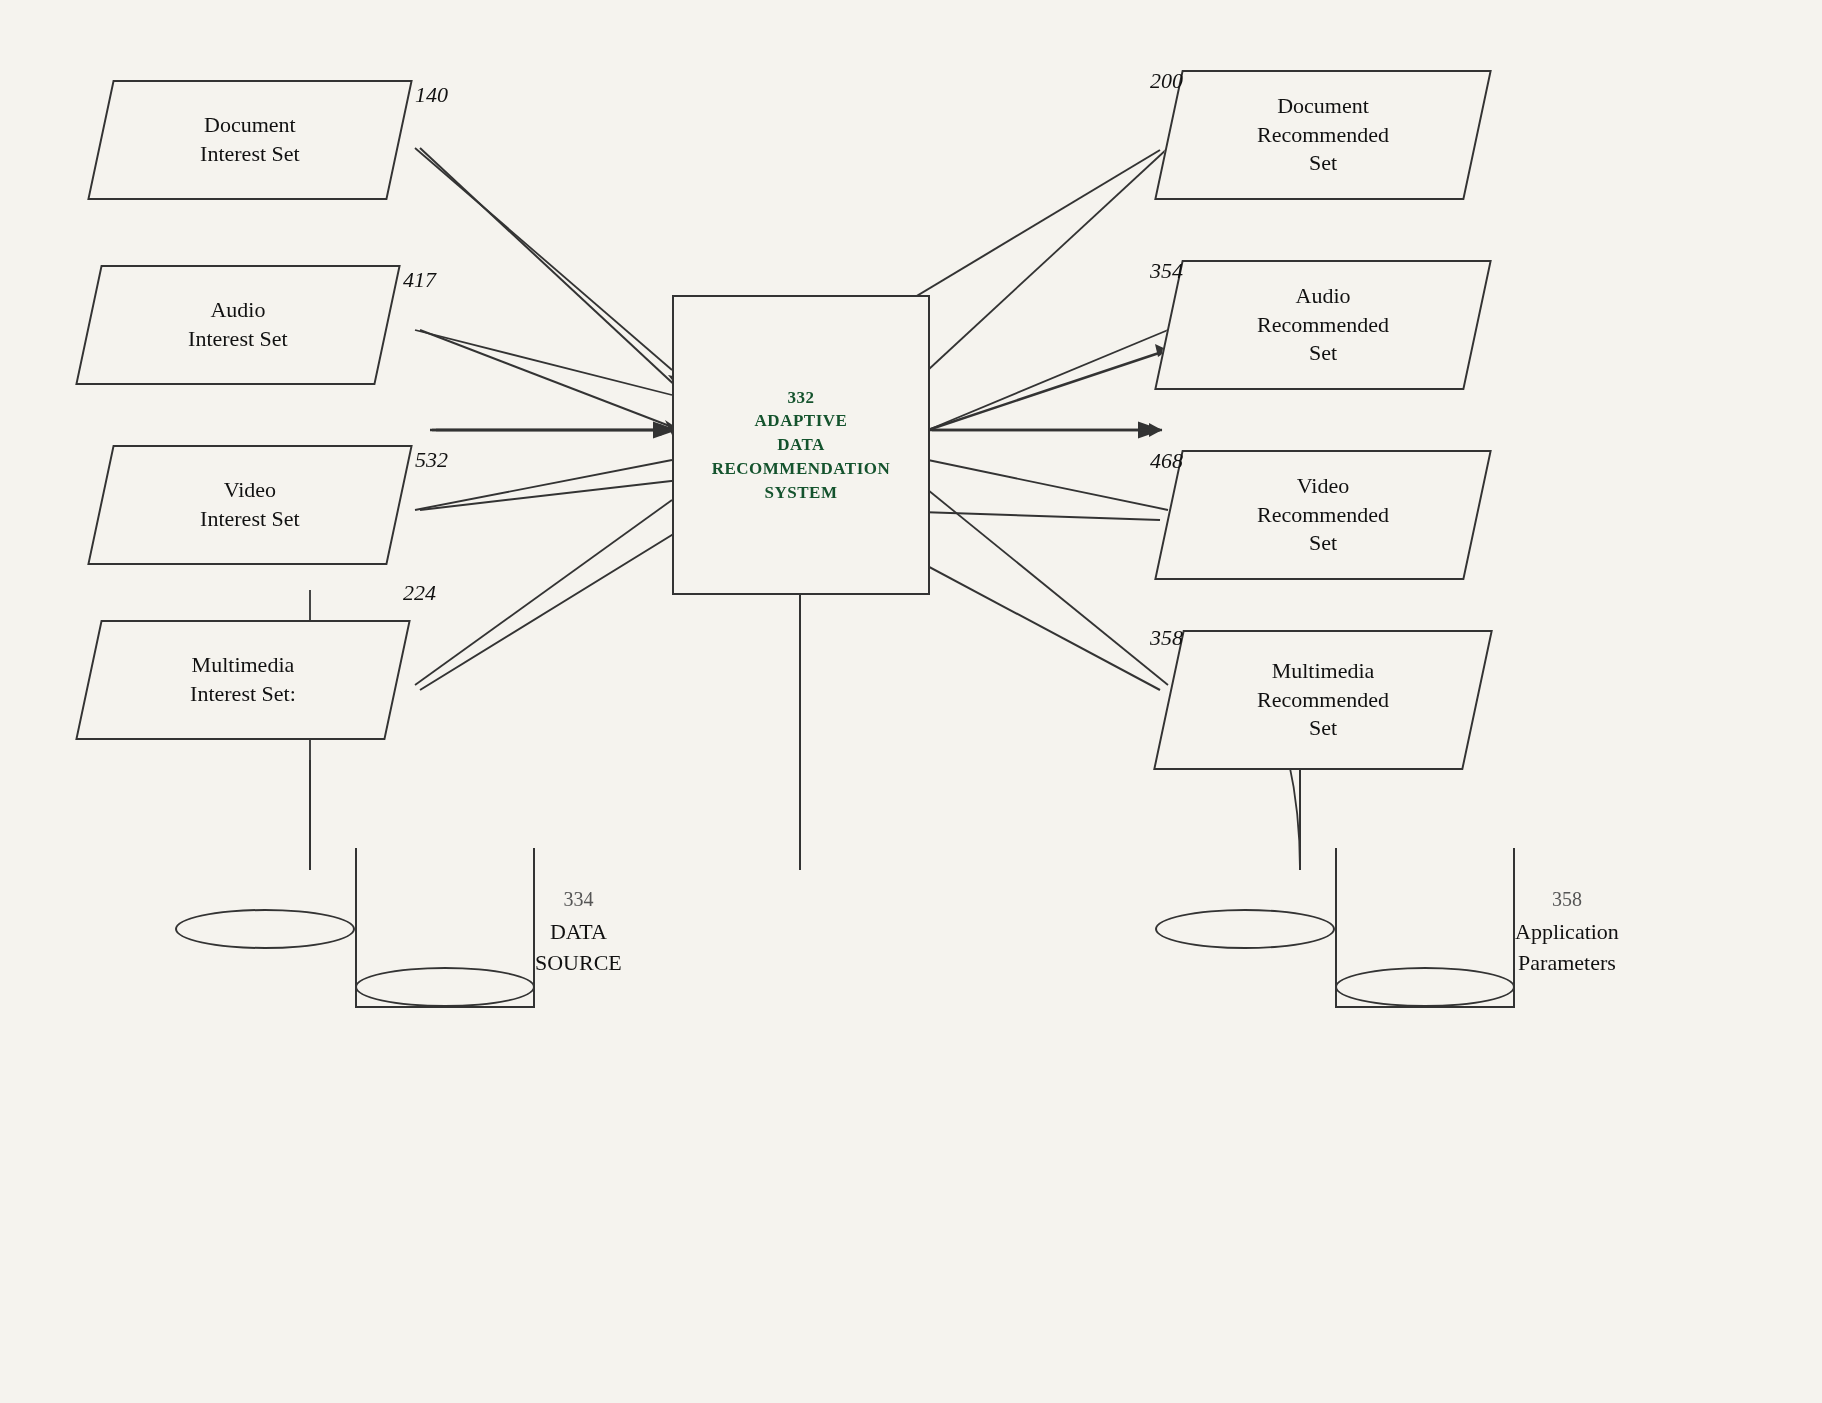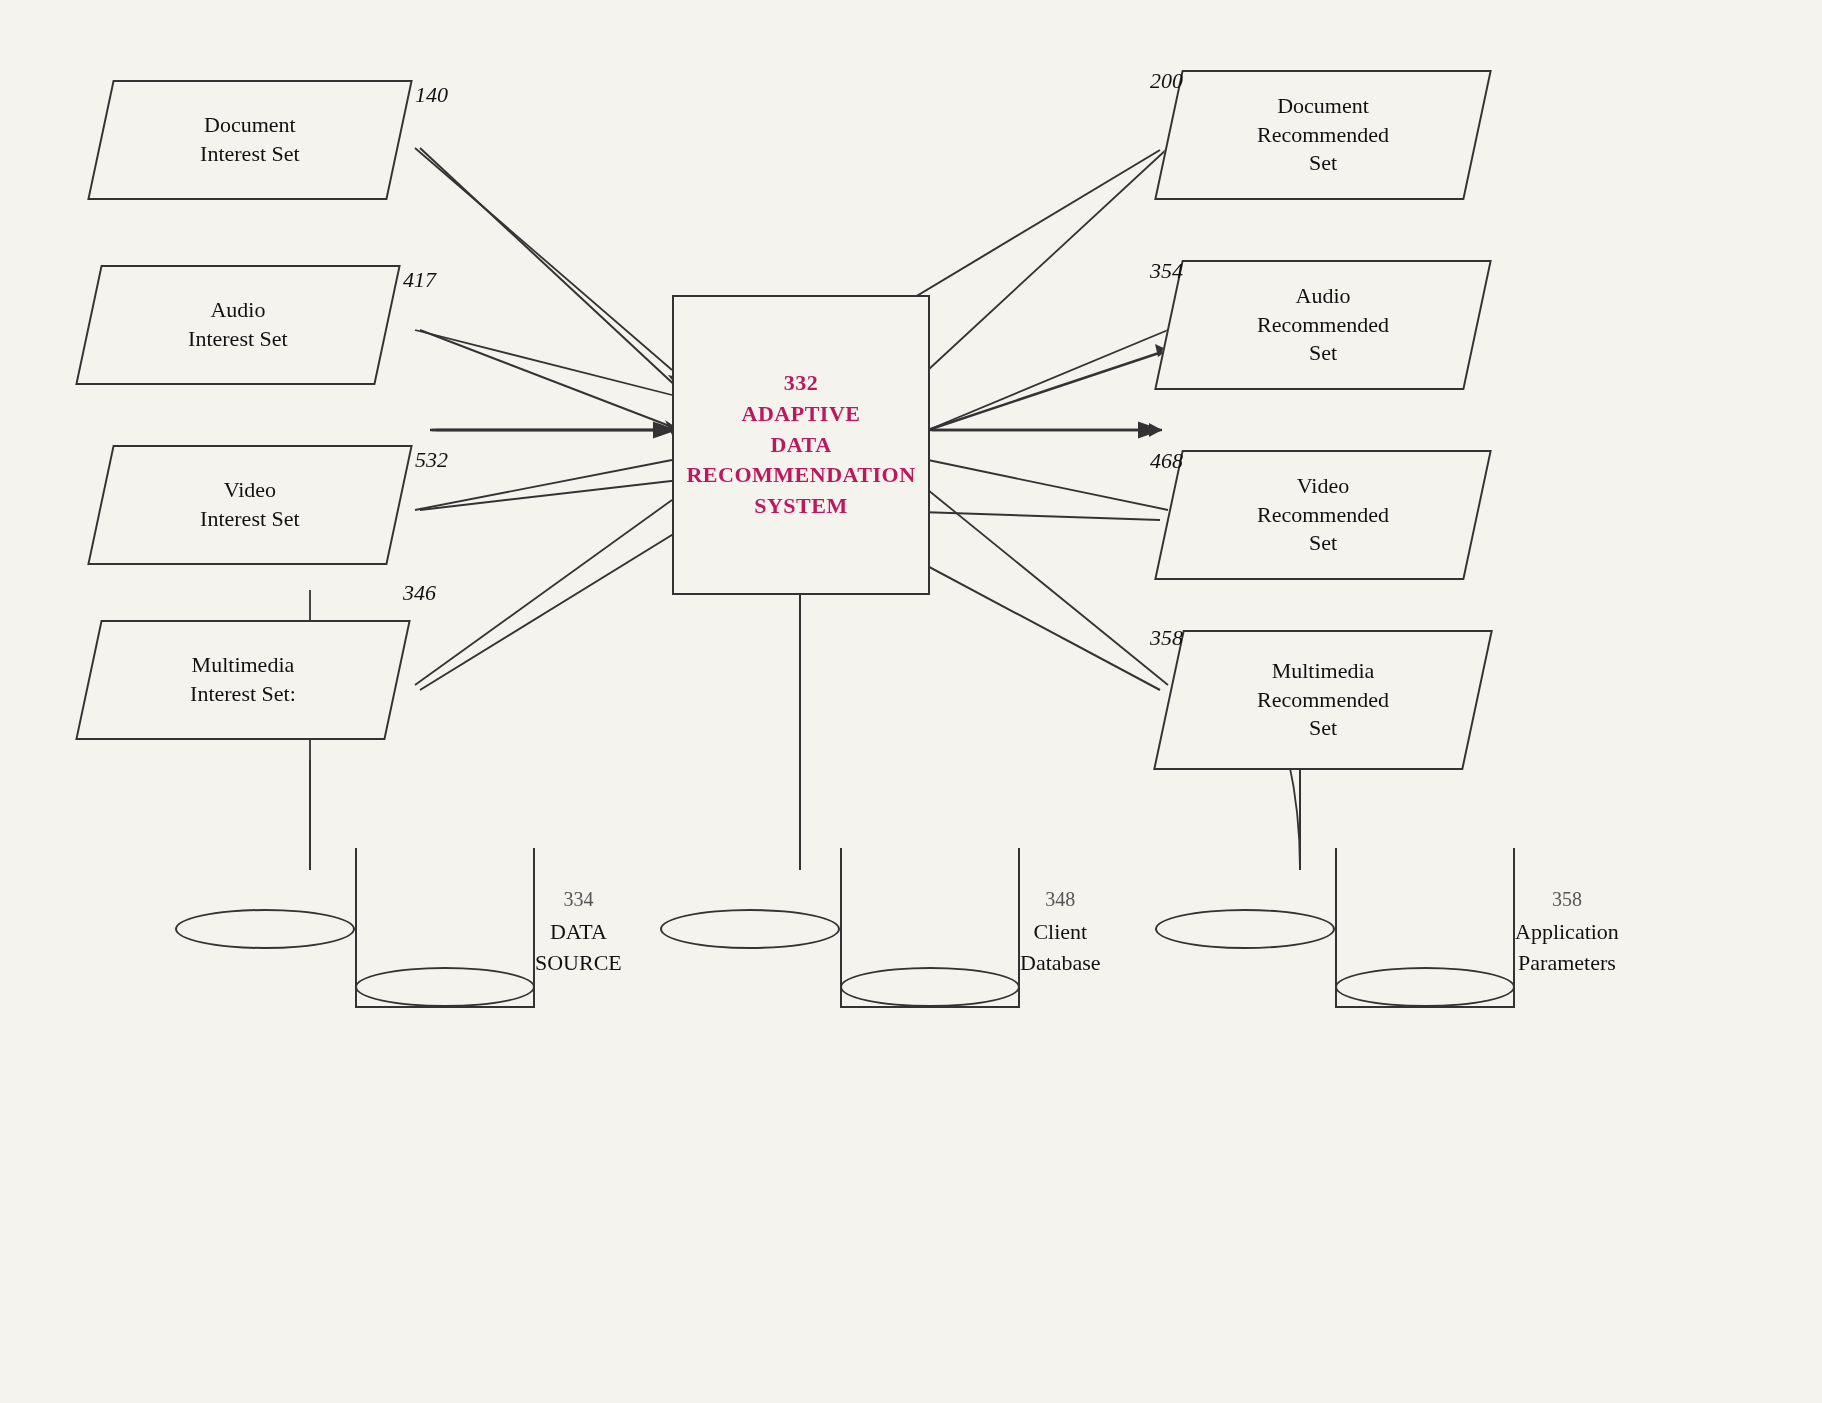--- a/index.html
+++ b/index.html
@@ -42,24 +42,24 @@
       position: absolute;
       background: #f5f3ee;
       border: 2.5px solid #333;
       display: flex;
       align-items: center;
       justify-content: center;
       text-align: center;
     }
 
     .center-box .box-text {
-      font-size: 22px;
+      font-size: 17px;
       font-weight: bold;
       line-height: 1.4;
-      color: #be185d;
+      color: #14532d;
       letter-spacing: 0.5px;
     }
 
     
     .cylinder-wrapper {
       position: absolute;
       display: flex;
       align-items: center;
     }
 
@@ -194,21 +194,21 @@
   <div class="ref-num" style="top:267px; left:403px;">417</div>
 
   <div class="parallelogram" style="top:445px; left:100px; width:300px; height:120px;">
     <div class="inner-text">Video<br>Interest Set</div>
   </div>
   <div class="ref-num" style="top:447px; left:415px;">532</div>
 
   <div class="parallelogram" style="top:620px; left:88px; width:310px; height:120px;">
     <div class="inner-text">Multimedia<br>Interest Set:</div>
   </div>
-  <div class="ref-num" style="top:580px; left:403px;">346</div>
+  <div class="ref-num" style="top:580px; left:403px;">224</div>
 
   <div class="center-box" style="top:295px; left:672px; width:258px; height:300px;">
     <div class="box-text">332<br>ADAPTIVE<br>DATA<br>RECOMMENDATION<br>SYSTEM</div>
   </div>
 
   <div class="parallelogram" style="top:70px; left:1168px; width:310px; height:130px;">
     <div class="inner-text">Document<br>Recommended<br>Set</div>
   </div>
   <div class="ref-num" style="top:68px; left:1150px;">200</div>
 
@@ -231,30 +231,20 @@
     <div class="cylinder-top" style="width:180px; height:40px;"></div>
     <div class="cylinder" style="width:180px; height:160px; margin-top:-2px; position:relative;">
       <div class="cylinder-bottom-ellipse" style="width:180px; height:40px;"></div>
     </div>
     <div class="cylinder-label">
       <div style="font-size:20px; color:#555; margin-bottom:4px;">334</div>
       DATA<br>SOURCE
     </div>
   </div>
 
-  <div class="cylinder-wrapper" style="left:660px; top:850px;">
-    <div class="cylinder-top" style="width:180px; height:40px;"></div>
-    <div class="cylinder" style="width:180px; height:160px; margin-top:-2px; position:relative;">
-      <div class="cylinder-bottom-ellipse" style="width:180px; height:40px;"></div>
-    </div>
-    <div class="cylinder-label">
-      <div style="font-size:20px; color:#555; margin-bottom:4px;">348</div>
-      Client<br>Database
-    </div>
-  </div>
 
   <div class="cylinder-wrapper" style="left:1155px; top:850px;">
     <div class="cylinder-top" style="width:180px; height:40px;"></div>
     <div class="cylinder" style="width:180px; height:160px; margin-top:-2px; position:relative;">
       <div class="cylinder-bottom-ellipse" style="width:180px; height:40px;"></div>
     </div>
     <div class="cylinder-label">
       <div style="font-size:20px; color:#555; margin-bottom:4px;">358</div>
       Application<br>Parameters
     </div>

